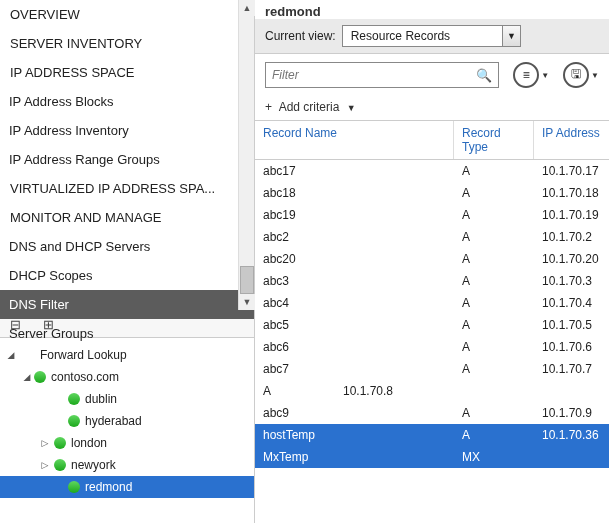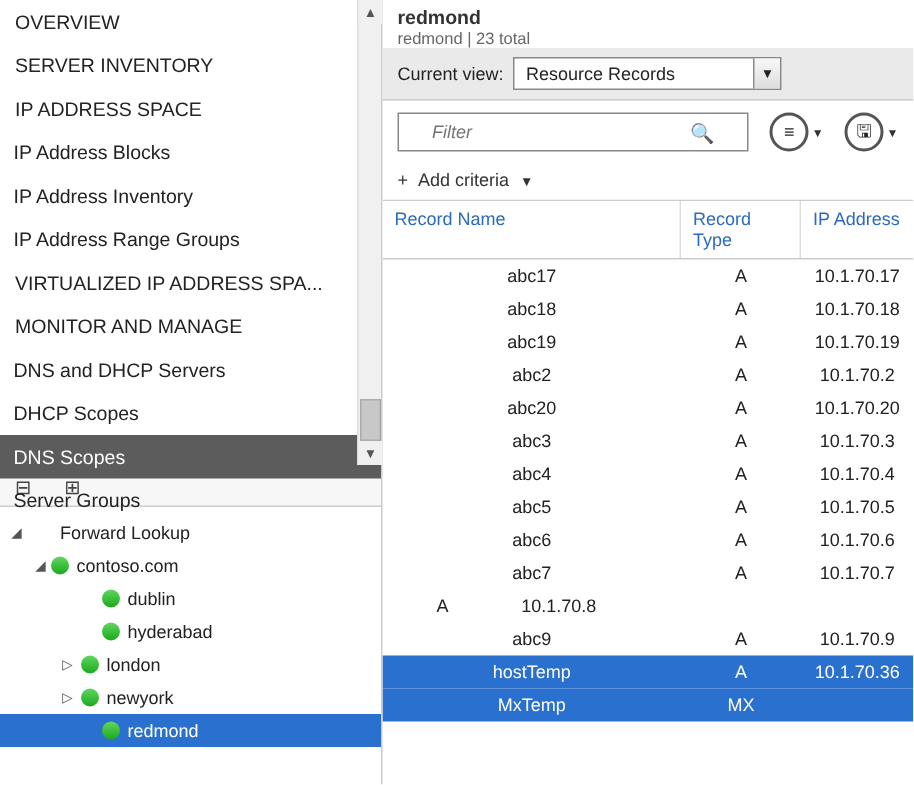--- a/index.html
+++ b/index.html
@@ -30,59 +30,59 @@
   .main { flex: 1; display: flex; flex-direction: column; }
   .hdr { padding: 4px 10px 0 10px; }
   .hdr-title { font-weight: 600; font-size: 13px; color: #333; }
   .hdr-sub { font-size: 11px; color: #666; margin-top: 1px; }
   .view-row { display: flex; align-items: center; padding: 6px 10px; gap: 6px; border-bottom: 1px solid #ccc; background: #eaeaea; }
   .view-label { font-size: 12px; }
   .view-select { display: flex; align-items: center; border: 1px solid #888; background: #fff; height: 22px; gap: 44px; }
   .view-select span { padding: 0 8px; font-size: 12px; }
   .view-select .dd { width: 18px; height: 100%; border-left: 1px solid #888; display: flex; align-items: center; justify-content: center; font-size: 9px; background: linear-gradient(#f8f8f8,#ddd); }
   .tool-row { display: flex; align-items: center; padding: 8px 10px; gap: 14px; }
-  .filter { flex: 1; display: flex; align-items: center; border: 1px solid #888; height: 26px; padding: 0 22px; }
+  .filter { flex: 1; display: flex; align-items: center; border: 1px solid #888; height: 26px; padding: 0 6px; }
   .filter input { flex: 1; border: none; outline: none; font-style: italic; font-size: 12px; color: #666; background: transparent; }
   .circ-btn { width: 26px; height: 26px; border: 2px solid #555; border-radius: 50%; display: flex; align-items: center; justify-content: center; font-size: 12px; position: relative; cursor: pointer; }
   .circ-wrap { display: flex; align-items: center; gap: 2px; }
   .mini-dd { font-size: 8px; color: #333; }
   .criteria { padding: 4px 10px 6px 10px; font-size: 12px; color: #333; cursor: pointer; }
   .criteria .plus { margin-right: 4px; }
   .criteria .dd { font-size: 9px; margin-left: 4px; }
   
   .grid { flex: 1; overflow: hidden; }
   .ghdr { display: flex; border-top: 1px solid #ccc; border-bottom: 1px solid #ccc; background: #fff; }
   .gh { padding: 5px 8px; font-size: 12px; color: #2a6bbd; border-right: 1px solid #ddd; cursor: pointer; }
   .gh.c1 { flex: 1; }
   .gh.c2 { width: 80px; }
   .gh.c3 { width: 75px; border-right: none; }
   .gbody .gr { display: flex; height: 22px; align-items: center; }
   .gr.sel { background: #2a71cf; color: #fff; }
-  .gc { padding: 0 8px; font-size: 12px; white-space: nowrap; overflow: hidden; text-align: center; }
+  .gc { padding: 0 8px; font-size: 12px; white-space: nowrap; overflow: hidden; }
   .gc.c1 { flex: 1; }
   .gc.c2 { width: 80px; }
   .gc.c3 { width: 75px; }
 </style>
 </head>
 <body>
 
 <div class="nav">
   <div class="nav-scroll">
     <div id="nav-list">
         <div class="nav-item section">OVERVIEW</div>
         <div class="nav-item section">SERVER INVENTORY</div>
         <div class="nav-item section">IP ADDRESS SPACE</div>
         <div class="nav-item child">IP Address Blocks</div>
         <div class="nav-item child">IP Address Inventory</div>
         <div class="nav-item child">IP Address Range Groups</div>
         <div class="nav-item section">VIRTUALIZED IP ADDRESS SPA...</div>
         <div class="nav-item section">MONITOR AND MANAGE</div>
         <div class="nav-item child">DNS and DHCP Servers</div>
         <div class="nav-item child">DHCP Scopes</div>
-        <div class="nav-item child selected">DNS Scopes</div>
+        <div class="nav-item child selected">DNS Filter</div>
         <div class="nav-item child">Server Groups</div>
       </div>
     <div class="scrollbar">
       <div class="sb-btn">▲</div>
       <div class="sb-track">
         <div class="sb-thumb"></div>
       </div>
       <div class="sb-btn" style="position:absolute;bottom:0">▼</div>
     </div>
   </div>
@@ -138,21 +138,20 @@
           <span class="dot"></span>
           <span class="tree-label">redmond</span>
         </div>
       </div>
   </div>
 </div>
 
 <div class="main">
   <div class="hdr">
     <div class="hdr-title">redmond</div>
-    <div class="hdr-sub">redmond | 23 total</div>
   </div>
   <div class="view-row">
     <span class="view-label">Current view:</span>
     <div class="view-select">
       <span>Resource Records</span>
       <div class="dd">▼</div>
     </div>
   </div>
   <div class="tool-row">
     <div class="filter">

